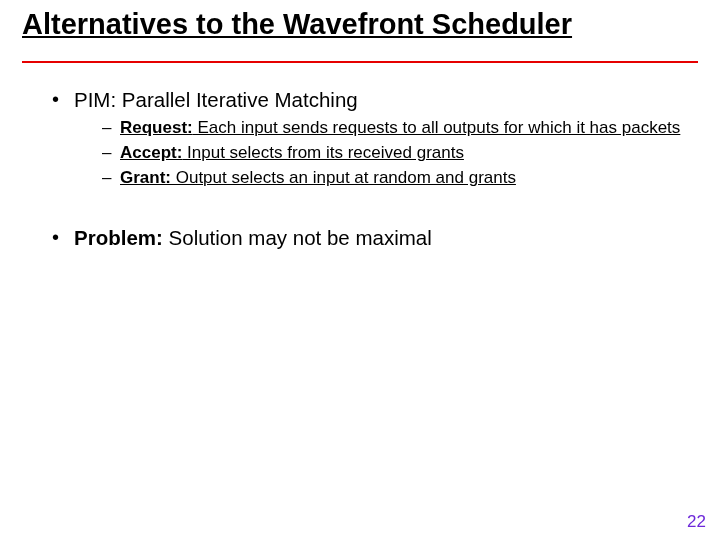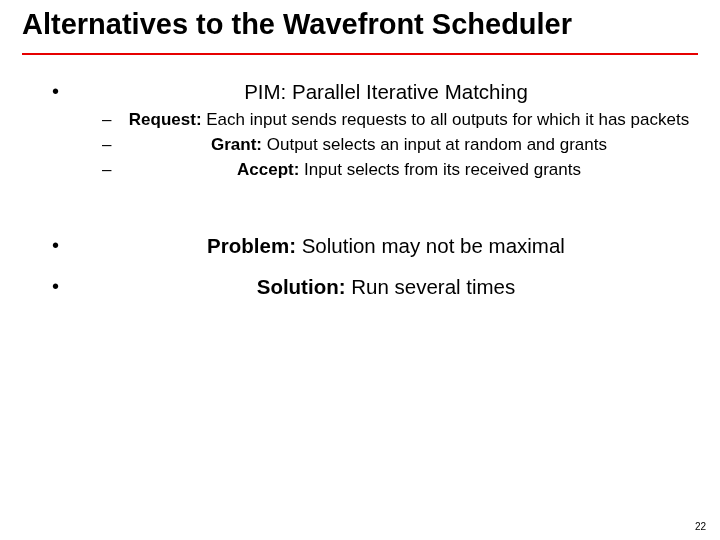--- a/index.html
+++ b/index.html
@@ -19,107 +19,105 @@
     height: 540px;
     padding: 8px 22px 0 22px;
     position: relative;
   }
   .title {
     font-size: 29px;
     font-weight: 700;
     line-height: 1.15;
     color: #000000;
     border-bottom: 2px solid #e60000;
-    padding-bottom: 12px;
+    padding-bottom: 20px;
     margin-bottom: 24px;
     display: block;
+    text-decoration: underline;
   }
   ul.lvl1 {
     list-style: none;
     margin: 0;
     padding: 0 0 0 30px;
   }
   ul.lvl1 > li {
     position: relative;
     font-size: 20.5px;
     line-height: 1.25;
-    margin: 16px 0 6px 0;
+    margin: 0 0 6px 0;
     padding-left: 22px;
-    text-align: center;
   }
   ul.lvl1 > li::before {
     content: "•";
     position: absolute;
     left: 0;
     top: 0;
     font-size: 20px;
   }
   ul.lvl2 {
     list-style: none;
     margin: 4px 0 0 0;
     padding: 0 0 0 28px;
   }
   ul.lvl2 > li {
     position: relative;
     font-size: 17px;
     line-height: 1.25;
     margin: 0 0 4px 0;
     padding-left: 18px;
+    text-decoration: underline;
   }
   ul.lvl2 > li::before {
     content: "–";
     position: absolute;
     left: 0;
     top: 0;
   }
   .b { font-weight: 700; }
   .gap-lg { height: 30px; }
   .page-num {
     position: absolute;
     right: 14px;
     bottom: 8px;
-    font-size: 10px;
-    color: #000000;
+    font-size: 17px;
+    color: #6d28d9;
   }
 </style>
 </head>
 <body>
 
 <div class="slide">
 
   <div class="title">Alternatives to the Wavefront Scheduler</div>
 
   <ul class="lvl1">
 
     <li>
       <span>PIM: Parallel Iterative Matching</span>
       <ul class="lvl2">
         <li>
           <span class="b">Request:</span><span> Each input sends requests to all outputs for which it has packets</span>
         </li>
         <li>
-          <span class="b">Grant:</span><span> Output selects an input at random and grants</span>
+          <span class="b">Accept:</span><span> Input selects from its received grants</span>
         </li>
         <li>
-          <span class="b">Accept:</span><span> Input selects from its received grants</span>
+          <span class="b">Grant:</span><span> Output selects an input at random and grants</span>
         </li>
       </ul>
     </li>
 
   </ul>
 
   <div class="gap-lg"></div>
 
   <ul class="lvl1">
     <li>
       <span class="b">Problem:</span><span> Solution may not be maximal</span>
     </li>
-    <li>
-      <span class="b">Solution:</span><span> Run several times</span>
-    </li>
   </ul>
 
   <div class="gap-lg"></div>
 
   <ul class="lvl1">
   </ul>
 
   <div class="page-num">22</div>
 </div>
 

